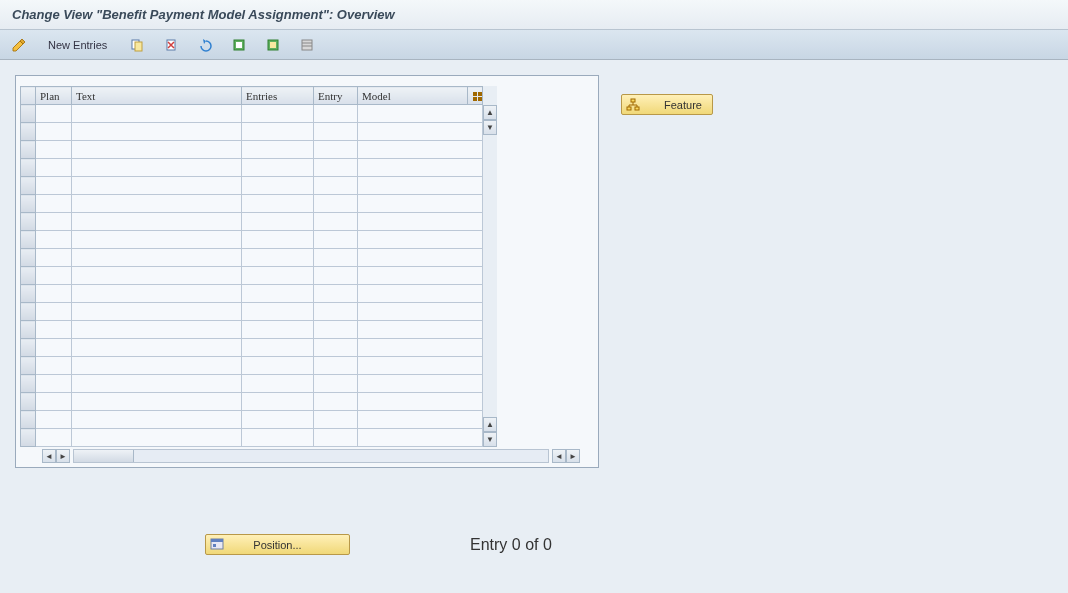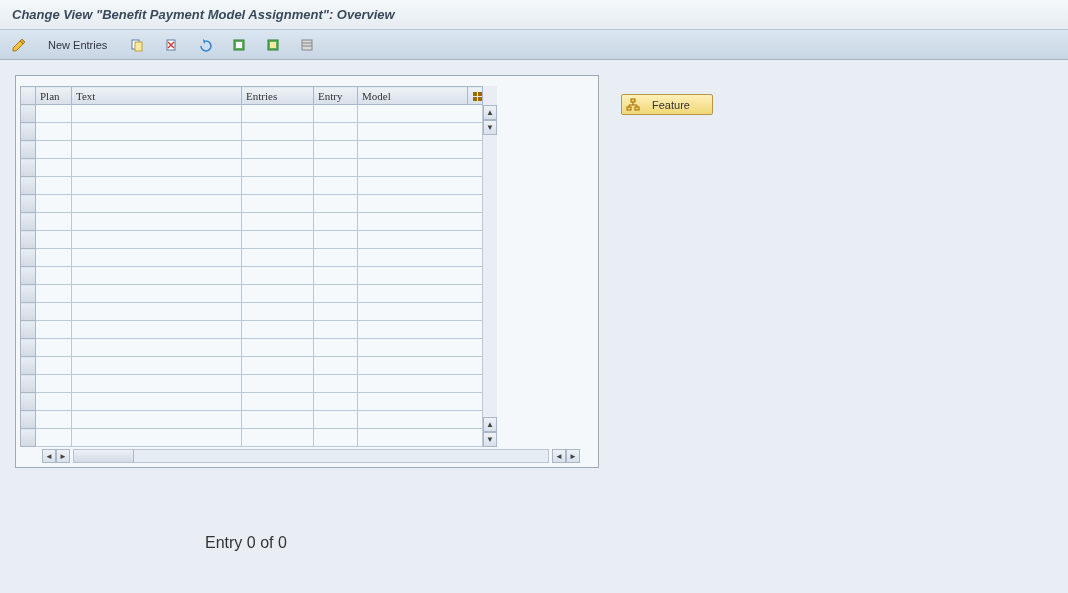--- a/index.html
+++ b/index.html
@@ -186,21 +186,21 @@
   
   .feature-btn {
     margin-top: 19px;
     height: 21px;
     width: 92px;
     border: 1px solid #b89848;
     background: linear-gradient(#fff0b8, #f0d878);
     display: flex;
     align-items: center;
     padding-left: 4px;
-    gap: 12px;
+    gap: 24px;
     font-size: 11px;
     color: #333;
     cursor: pointer;
     border-radius: 2px;
   }
   .feature-btn .ficon svg { width: 14px; height: 14px; display: block; }
   
   .footer {
     position: absolute;
     top: 534px;
@@ -511,14 +511,24 @@
           <rect x="9" y="9" width="4" height="3" fill="#f8d860" stroke="#a06800"></rect>
           <path d="M7 4 V7 M3 9 V7 H11 V9" fill="none" stroke="#a06800"></path>
         </svg>
     </span>
     <span>Feature</span>
   </div>
 
 </div>
 
 <div class="footer">
+  <div class="position-btn">
+    <span class="picon">
+      <svg viewBox="0 0 14 14">
+          <rect x="1" y="2" width="12" height="10" fill="#e8e8f4" stroke="#7080a0"></rect>
+          <rect x="1" y="2" width="12" height="3" fill="#6080c0"></rect>
+          <rect x="3" y="7" width="3" height="3" fill="#6080c0"></rect>
+        </svg>
+    </span>
+    <span>Position...</span>
+  </div>
   <span class="entry-text">Entry 0 of 0</span>
 </div>
 
 </body></html>

